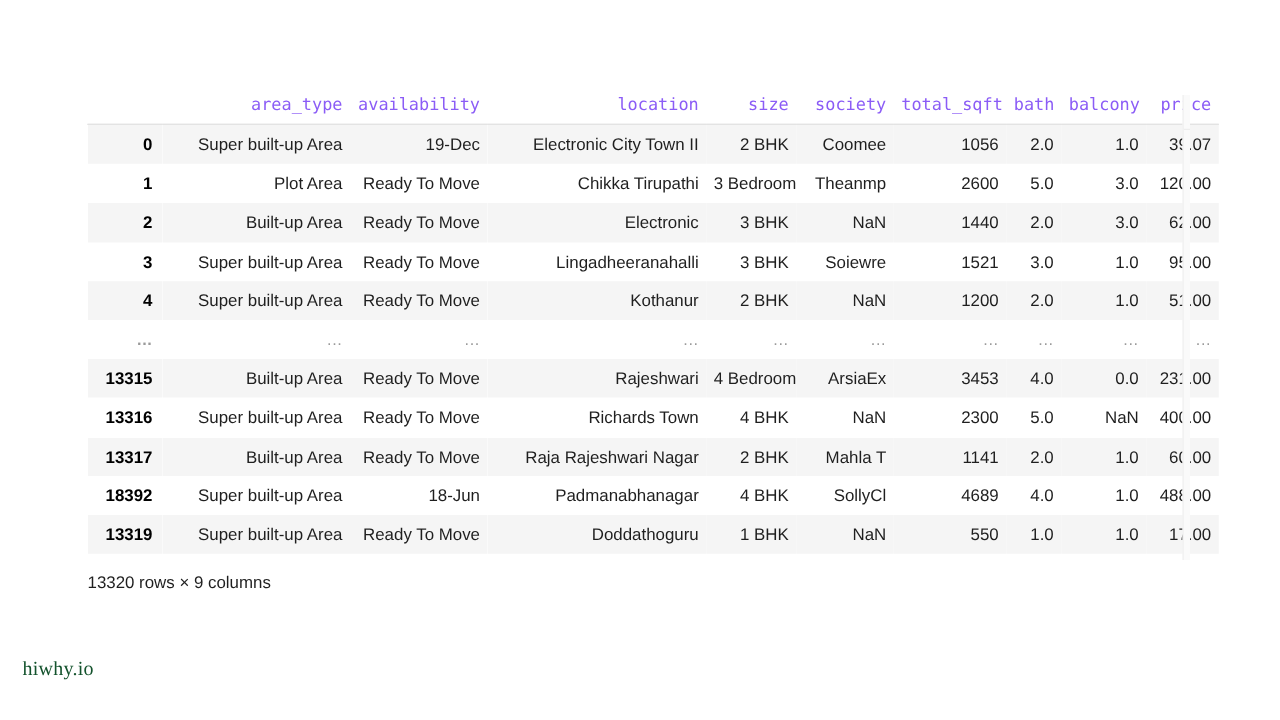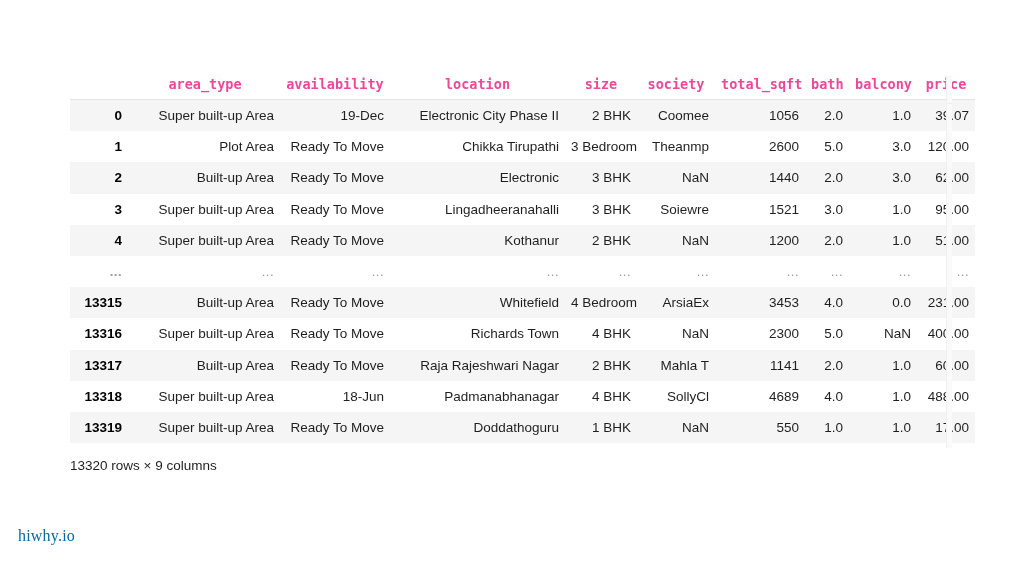--- a/index.html
+++ b/index.html
@@ -27,23 +27,24 @@
 
   table.dataframe {
     border-collapse: collapse;
     border: none;
     width: 878px;
     table-layout: fixed;
   }
 
   table.dataframe thead th {
     font-family: "DejaVu Sans Mono", "Liberation Mono", monospace;
-    font-weight: bold;
+    font-weight: normal;
     font-size: 13.5px;
-    color: #ec4899;
+    color: #8b5cf6;
+    text-align: right;
     vertical-align: bottom;
     padding: 0 6px 7px 6px;
     border: none;
     white-space: nowrap;
   }
 
   table.dataframe thead tr {
     border-bottom: 1px solid #e3e3e3;
   }
 
@@ -121,21 +122,21 @@
     white-space: nowrap;
   }
 
   
   .watermark {
     position: absolute;
     left: 18px;
     top: 527px;
     font-family: "Liberation Serif", "DejaVu Serif", serif;
     font-size: 16px;
-    color: #0369a1;
+    color: #14532d;
     letter-spacing: 0.2px;
   }
 </style>
 </head>
 <body>
 
 <div class="df-wrap">
   <table class="dataframe">
     <colgroup>
       <col class="c-index">
@@ -161,21 +162,21 @@
         <th>bath</th>
         <th>balcony</th>
         <th>price</th>
       </tr>
     </thead>
     <tbody id="df-body">
         <tr class="even">
           <th class="idx">0</th>
           <td>Super built-up Area</td>
           <td>19-Dec</td>
-          <td>Electronic City Phase II</td>
+          <td>Electronic City Town II</td>
           <td>2 BHK</td>
           <td>Coomee</td>
           <td>1056</td>
           <td>2.0</td>
           <td>1.0</td>
           <td>39.07</td>
         </tr>
         <tr class="odd">
           <th class="idx">1</th>
           <td>Plot Area</td>
@@ -233,21 +234,21 @@
           <td>...</td>
           <td>...</td>
           <td>...</td>
           <td>...</td>
           <td>...</td>
         </tr>
         <tr class="even">
           <th class="idx">13315</th>
           <td>Built-up Area</td>
           <td>Ready To Move</td>
-          <td>Whitefield</td>
+          <td>Rajeshwari</td>
           <td>4 Bedroom</td>
           <td>ArsiaEx</td>
           <td>3453</td>
           <td>4.0</td>
           <td>0.0</td>
           <td>231.00</td>
         </tr>
         <tr class="odd">
           <th class="idx">13316</th>
           <td>Super built-up Area</td>
@@ -266,21 +267,21 @@
           <td>Ready To Move</td>
           <td>Raja Rajeshwari Nagar</td>
           <td>2 BHK</td>
           <td>Mahla T</td>
           <td>1141</td>
           <td>2.0</td>
           <td>1.0</td>
           <td>60.00</td>
         </tr>
         <tr class="odd">
-          <th class="idx">13318</th>
+          <th class="idx">18392</th>
           <td>Super built-up Area</td>
           <td>18-Jun</td>
           <td>Padmanabhanagar</td>
           <td>4 BHK</td>
           <td>SollyCl</td>
           <td>4689</td>
           <td>4.0</td>
           <td>1.0</td>
           <td>488.00</td>
         </tr>

